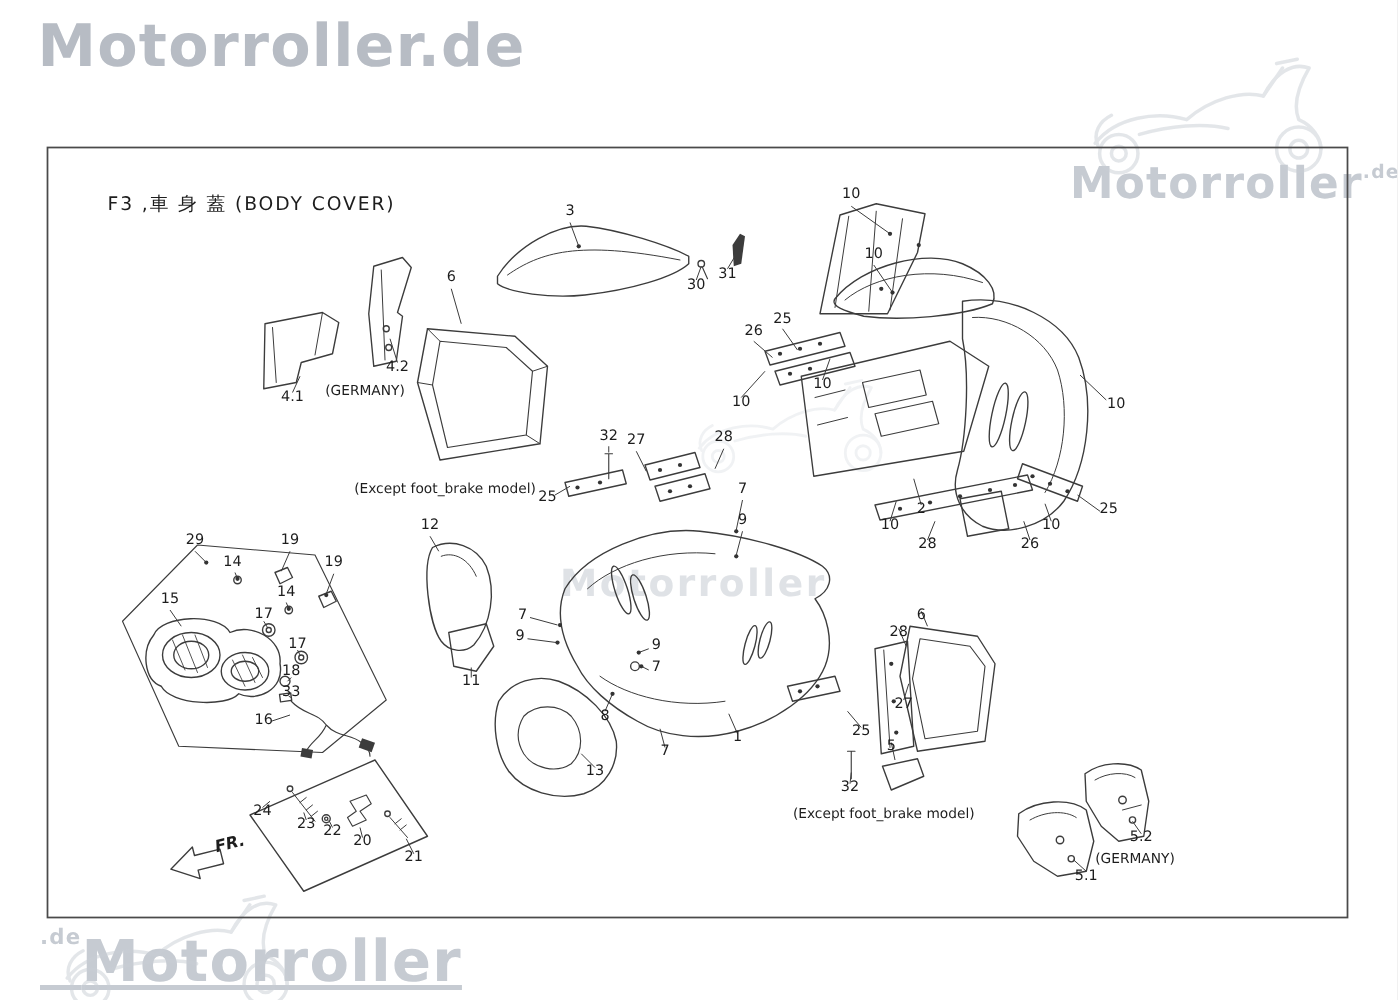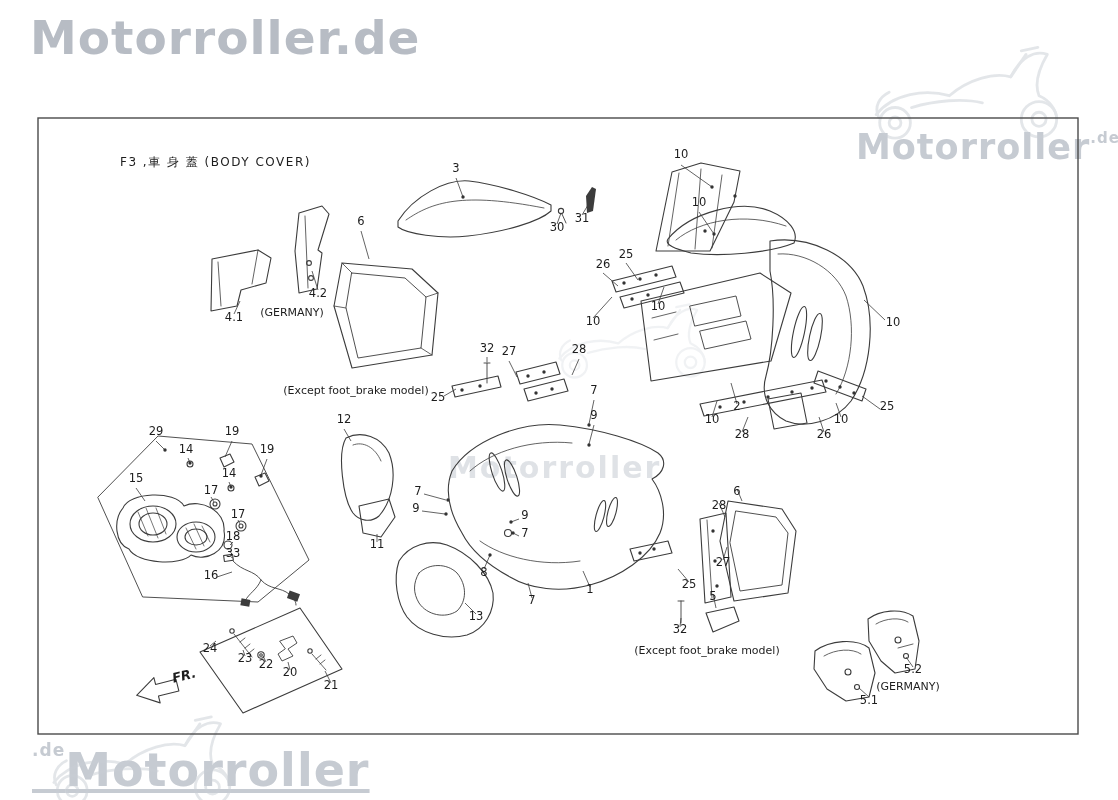--- a/index.html
+++ b/index.html
@@ -7,22 +7,22 @@
         font-family:"DejaVu Sans",sans-serif;margin:0 auto;text-align:center;}
   .logo{position:absolute;left:30px;top:10px;font-size:47px;font-weight:700;
         color:#b7bcc4;letter-spacing:1px;z-index:1;}
   .wm-text{position:absolute;color:#c6cbd2;font-weight:700;z-index:1;white-space:nowrap;}
   .wm-text .tld{font-size:15px;}
   .tr{left:856px;top:127px;font-size:35px;letter-spacing:1px;}
   .tr .tld{vertical-align:16px;}
   .ctr{left:448px;top:450px;font-size:30px;opacity:.55;letter-spacing:2px;}
   .bl{left:32px;top:740px;font-size:46px;letter-spacing:1px;text-decoration:underline;}
   .bl .tld{font-size:17px;vertical-align:30px;}
-  .diagram-title{position:absolute;left:86px;top:154px;font-size:12px;color:#1d1d1d;
-        letter-spacing:1.5px;font-weight:500;z-index:3;margin-left:34px;}
+  .diagram-title{position:absolute;left:86px;top:154px;font-size:15px;color:#1d1d1d;
+        letter-spacing:1.5px;font-weight:500;z-index:3;}
   .fr-label{position:absolute;left:172px;top:668px;font-size:13px;font-style:italic;
         font-weight:700;color:#1d1d1d;transform:rotate(-14deg);z-index:3;}
   svg.diagram{position:absolute;left:0;top:0;z-index:2;}
   .plabel{font-family:"DejaVu Sans",sans-serif;font-size:11.5px;fill:#1d1d1d;text-anchor:middle;}
   .nlabel{font-family:"DejaVu Sans",sans-serif;font-size:11px;fill:#1d1d1d;text-anchor:middle;}
 </style>
 </head>
 <body>
 
 <div class="page">

